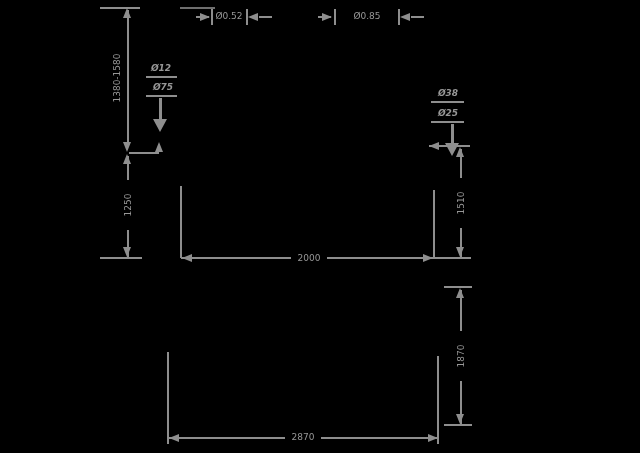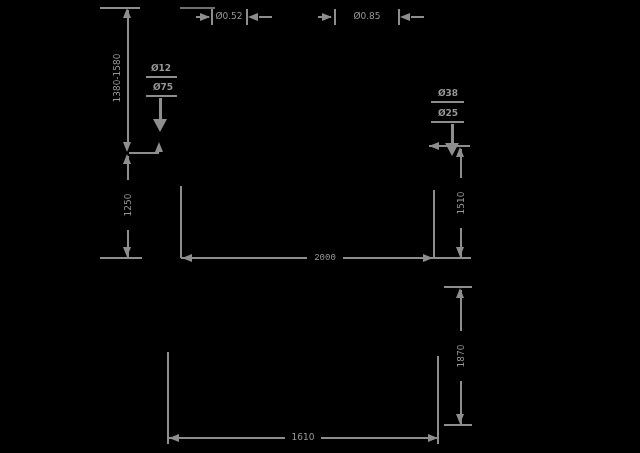--- a/index.html
+++ b/index.html
@@ -3,21 +3,21 @@
 <meta charset="utf-8">
 <style>
   html,body{margin:0;padding:0;background:#000;}
   .stage{position:relative;width:640px;height:453px;background:#000;overflow:hidden;
          font-family:"DejaVu Sans",sans-serif;}
   .h{position:absolute;background:#8e8e8e;height:2px;}
   .v{position:absolute;background:#8e8e8e;width:2px;}
   .faint{background:#6f6f6f;}
   .lbl{position:absolute;color:#979797;font-size:9px;line-height:12px;white-space:nowrap;
        text-align:center;}
-  .bold{font-weight:600;}
+  .bold{font-weight:600;font-style:italic;}
   .vlbl{position:absolute;color:#979797;font-size:9px;line-height:14px;height:14px;
         text-align:center;transform:rotate(-90deg);white-space:nowrap;}
   .onln{background:#000;}
   .ar{position:absolute;width:0;height:0;}
   .ar.up{border-left:4px solid transparent;border-right:4px solid transparent;border-bottom:10px solid #8e8e8e;}
   .ar.down{border-left:4px solid transparent;border-right:4px solid transparent;border-top:10px solid #8e8e8e;}
   .ar.left{border-top:4px solid transparent;border-bottom:4px solid transparent;border-right:10px solid #8e8e8e;}
   .ar.right{border-top:4px solid transparent;border-bottom:4px solid transparent;border-left:10px solid #8e8e8e;}
   .bighead{position:absolute;width:0;height:0;border-left:7px solid transparent;
            border-right:7px solid transparent;border-top:13px solid #8e8e8e;}
@@ -66,21 +66,21 @@
   <div class="v" style="left:398px;top:9px;height:16px;"></div>
   <div class="ar left" style="left:400px;top:13px;"></div>
   <div class="h" style="left:411px;top:16px;width:13px;"></div>
 
   <div class="v" style="left:180px;top:186px;height:72px;"></div>
   <div class="v" style="left:433px;top:190px;height:68px;"></div>
 
   <div class="h" style="left:181px;top:257px;width:290px;"></div>
   <div class="ar left" style="left:182px;top:254px;"></div>
   <div class="ar right" style="left:423px;top:254px;"></div>
-  <div class="lbl onln" style="left:307px;top:252px;width:36px;font-family:Liberation Mono, monospace;">2000</div>
+  <div class="lbl onln" style="left:291px;top:252px;width:36px;">2000</div>
 
   <div class="lbl bold" style="left:432px;top:87px;width:32px;">Ø38</div>
   <div class="h" style="left:431px;top:101px;width:33px;"></div>
   <div class="lbl bold" style="left:432px;top:107px;width:32px;">Ø25</div>
   <div class="h" style="left:431px;top:121px;width:33px;"></div>
   <div class="v" style="left:451px;top:124px;height:20px;width:3px;"></div>
   <div class="bighead" style="left:445px;top:143px;"></div>
 
   <div class="ar left" style="left:429px;top:142px;"></div>
   <div class="h" style="left:429px;top:145px;width:41px;"></div>
@@ -95,15 +95,15 @@
   <div class="h" style="left:444px;top:286px;width:28px;"></div>
   <div class="ar up" style="left:456px;top:288px;"></div>
   <div class="v" style="left:460px;top:290px;height:134px;"></div>
   <div class="ar down" style="left:456px;top:414px;"></div>
   <div class="h" style="left:444px;top:424px;width:28px;"></div>
   <div class="vlbl onln" style="left:436px;top:349px;width:50px;">1870</div>
 
   <div class="h" style="left:168px;top:437px;width:271px;"></div>
   <div class="ar left" style="left:169px;top:434px;"></div>
   <div class="ar right" style="left:428px;top:434px;"></div>
-  <div class="lbl onln" style="left:285px;top:431px;width:36px;">1610</div>
+  <div class="lbl onln" style="left:285px;top:431px;width:36px;">2870</div>
 
 </div>
 
 </body></html>

